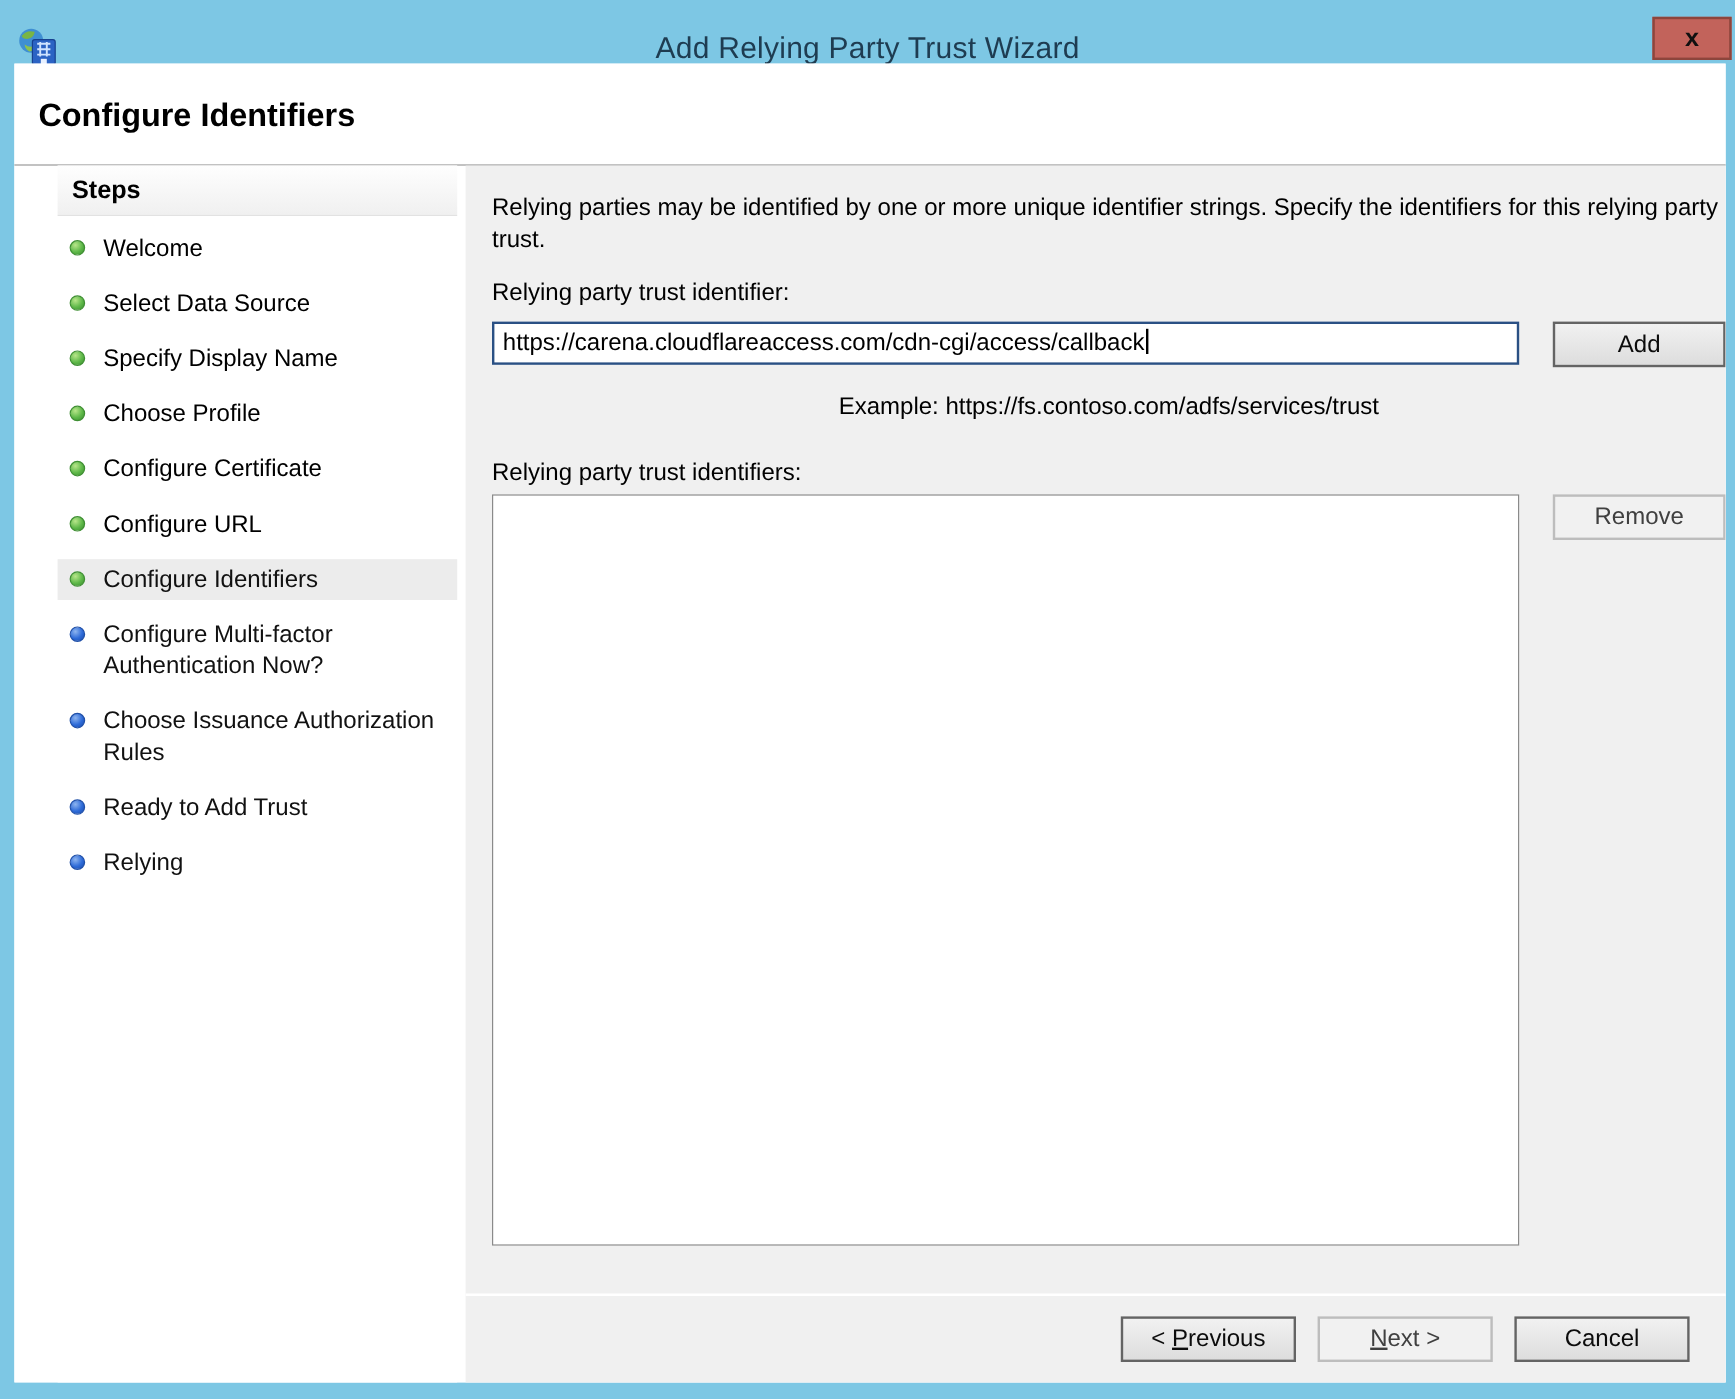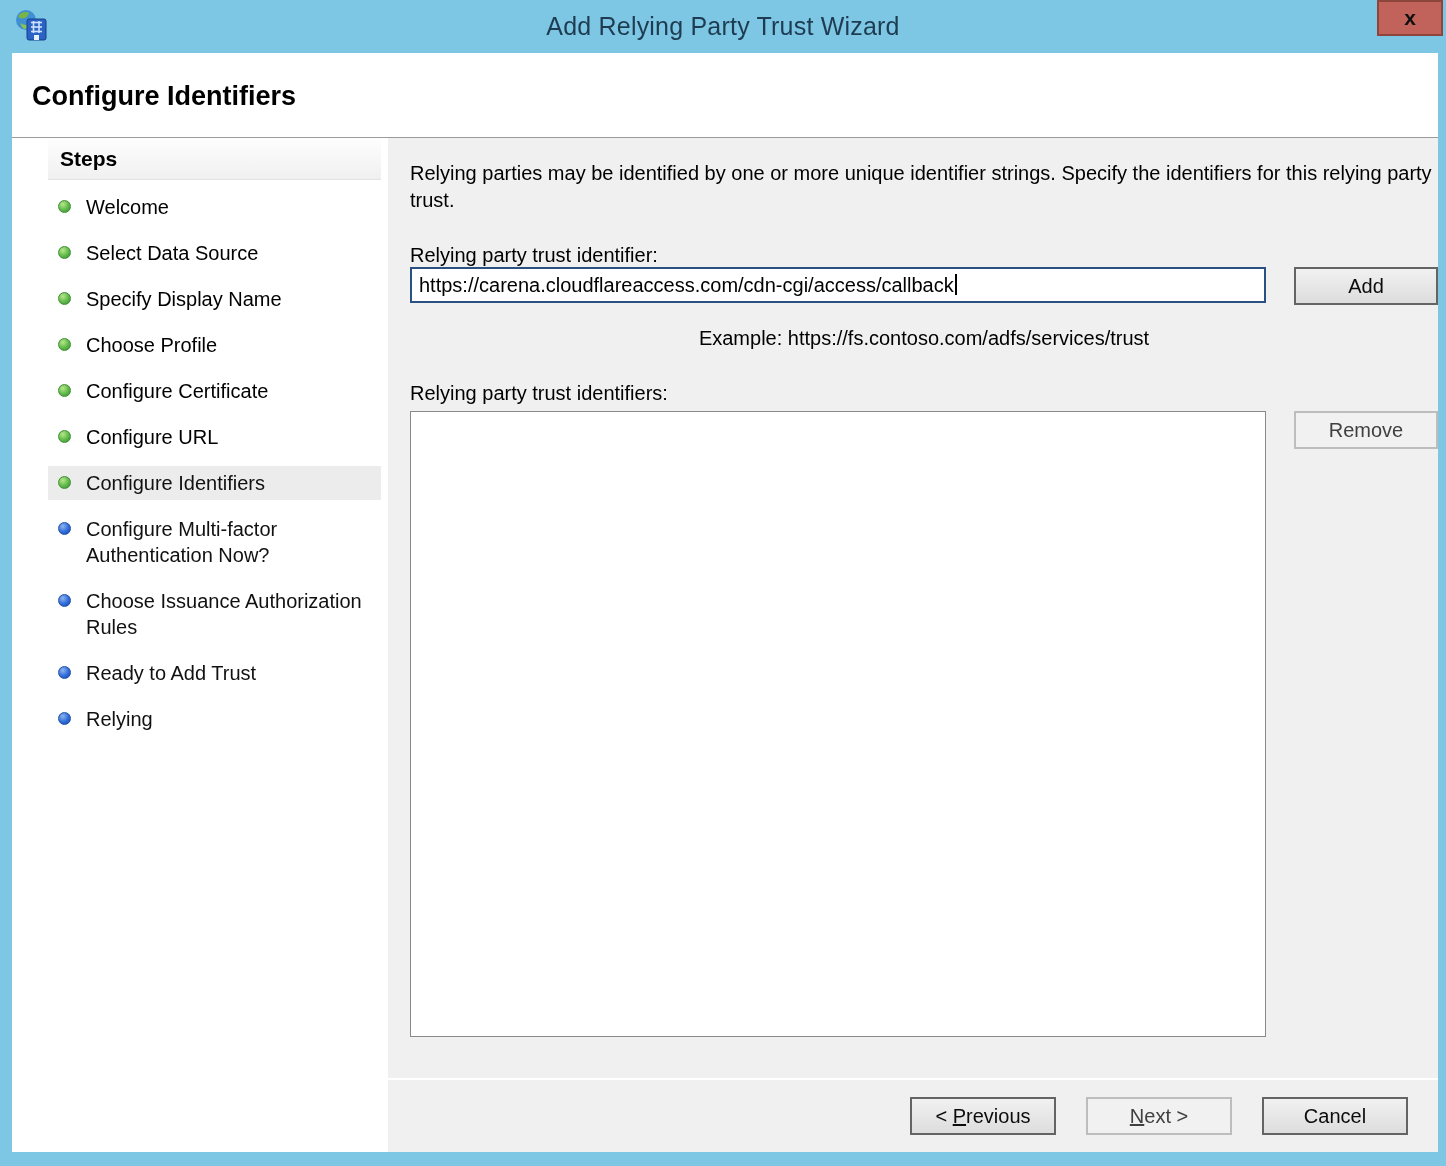--- a/index.html
+++ b/index.html
@@ -5,21 +5,21 @@
   * { box-sizing: border-box; margin: 0; padding: 0; }
   html,body { width:1446px; height:1166px; }
   body {
     font-family: "Liberation Sans", "DejaVu Sans", sans-serif;
     background:#7dc7e4;
     position:relative;
     overflow:hidden;
     color:#000;
   }
   
-  .titlebar { position:absolute; top:0; left:0; width:1446px; height:53px; background:#7dc7e4; }
+  .titlebar { position:absolute; top:14px; left:0; width:1446px; height:53px; background:#7dc7e4; }
   .titlebar-icon { position:absolute; left:14px; top:8px; width:36px; height:38px; }
   .titlebar-title {
     position:absolute; left:0; right:0; top:0; height:53px;
     display:flex; align-items:center; justify-content:center;
     font-size:25px; color:#1e3c51; letter-spacing:0.2px;
   }
   .close-btn {
     position:absolute; top:0; right:3px; width:66px; height:36px;
     background:#c2635b; border:2px solid #8d453c;
     display:flex; align-items:center; justify-content:center;
@@ -52,22 +52,22 @@
     background:radial-gradient(circle at 35% 30%, #8db4ef 0%, #2e6bd8 55%, #1c4ba8 100%);
     border:1px solid #2050a8;
   }
   .step.completed .step-label { color:#000000; cursor:pointer; }
   .step.current { background:#ececec; }
   .step.current .step-label, .step.upcoming .step-label { color:#111; }
   
   .right-col { flex:1; display:flex; flex-direction:column; margin-left:7px; min-width:0; }
   .main { flex:1; background:#f0f0f0; padding:22px 0 0 22px; overflow:hidden; }
   .intro { width:1022px; font-size:20px; line-height:27px; color:#000; }
-  .field-label { margin-top:30px; font-size:20px; }
-  .input-row { display:flex; align-items:flex-start; }
+  .field-label { margin-top:19px; font-size:20px; }
+  .input-row { display:flex; margin-top:12px; align-items:flex-start; }
   .fake-input {
     width:868px; height:36px; background:#fff; border:2px solid #2a5084;
     padding:0 7px; font-size:20px; line-height:32px; overflow:hidden; white-space:nowrap;
     cursor:text;
   }
   .caret { display:inline-block; width:2px; height:21px; background:#000; vertical-align:-3px; margin-left:1px; }
   .btn {
     width:146px; height:38px; font-family:"Liberation Sans",sans-serif; font-size:20px; color:#0c0c0c;
     background:linear-gradient(#f1f1f1,#dddddd); border:2px solid #646464; cursor:pointer;
   }
@@ -78,21 +78,21 @@
   .example { margin-top:22px; font-size:20px;text-align:center; }
   .list-label { margin-top:32px; font-size:20px; }
   .list-row { display:flex; margin-top:6px; align-items:flex-start; }
   .listbox {
     width:868px; height:626px; background:#fff; border:1px solid #8a8a8a;
     font-size:20px; padding:2px 6px; overflow:auto;
   }
   
   .footer {
     height:74px; background:#f0f0f0; border-top:2px solid #ffffff;
-    display:flex; align-items:center; justify-content:flex-end; gap:30px; padding-right:30px;
+    display:flex; align-items:center; justify-content:flex-end; gap:18px; padding-right:30px;
   }
   .btn u { text-decoration:underline; }
 </style>
 </head>
 <body>
 
 <div class="titlebar">
   <span class="titlebar-icon">
     <svg width="36" height="38" viewBox="0 0 36 36">
       <circle cx="12" cy="11" r="10" fill="#3f8fd2"></circle>

